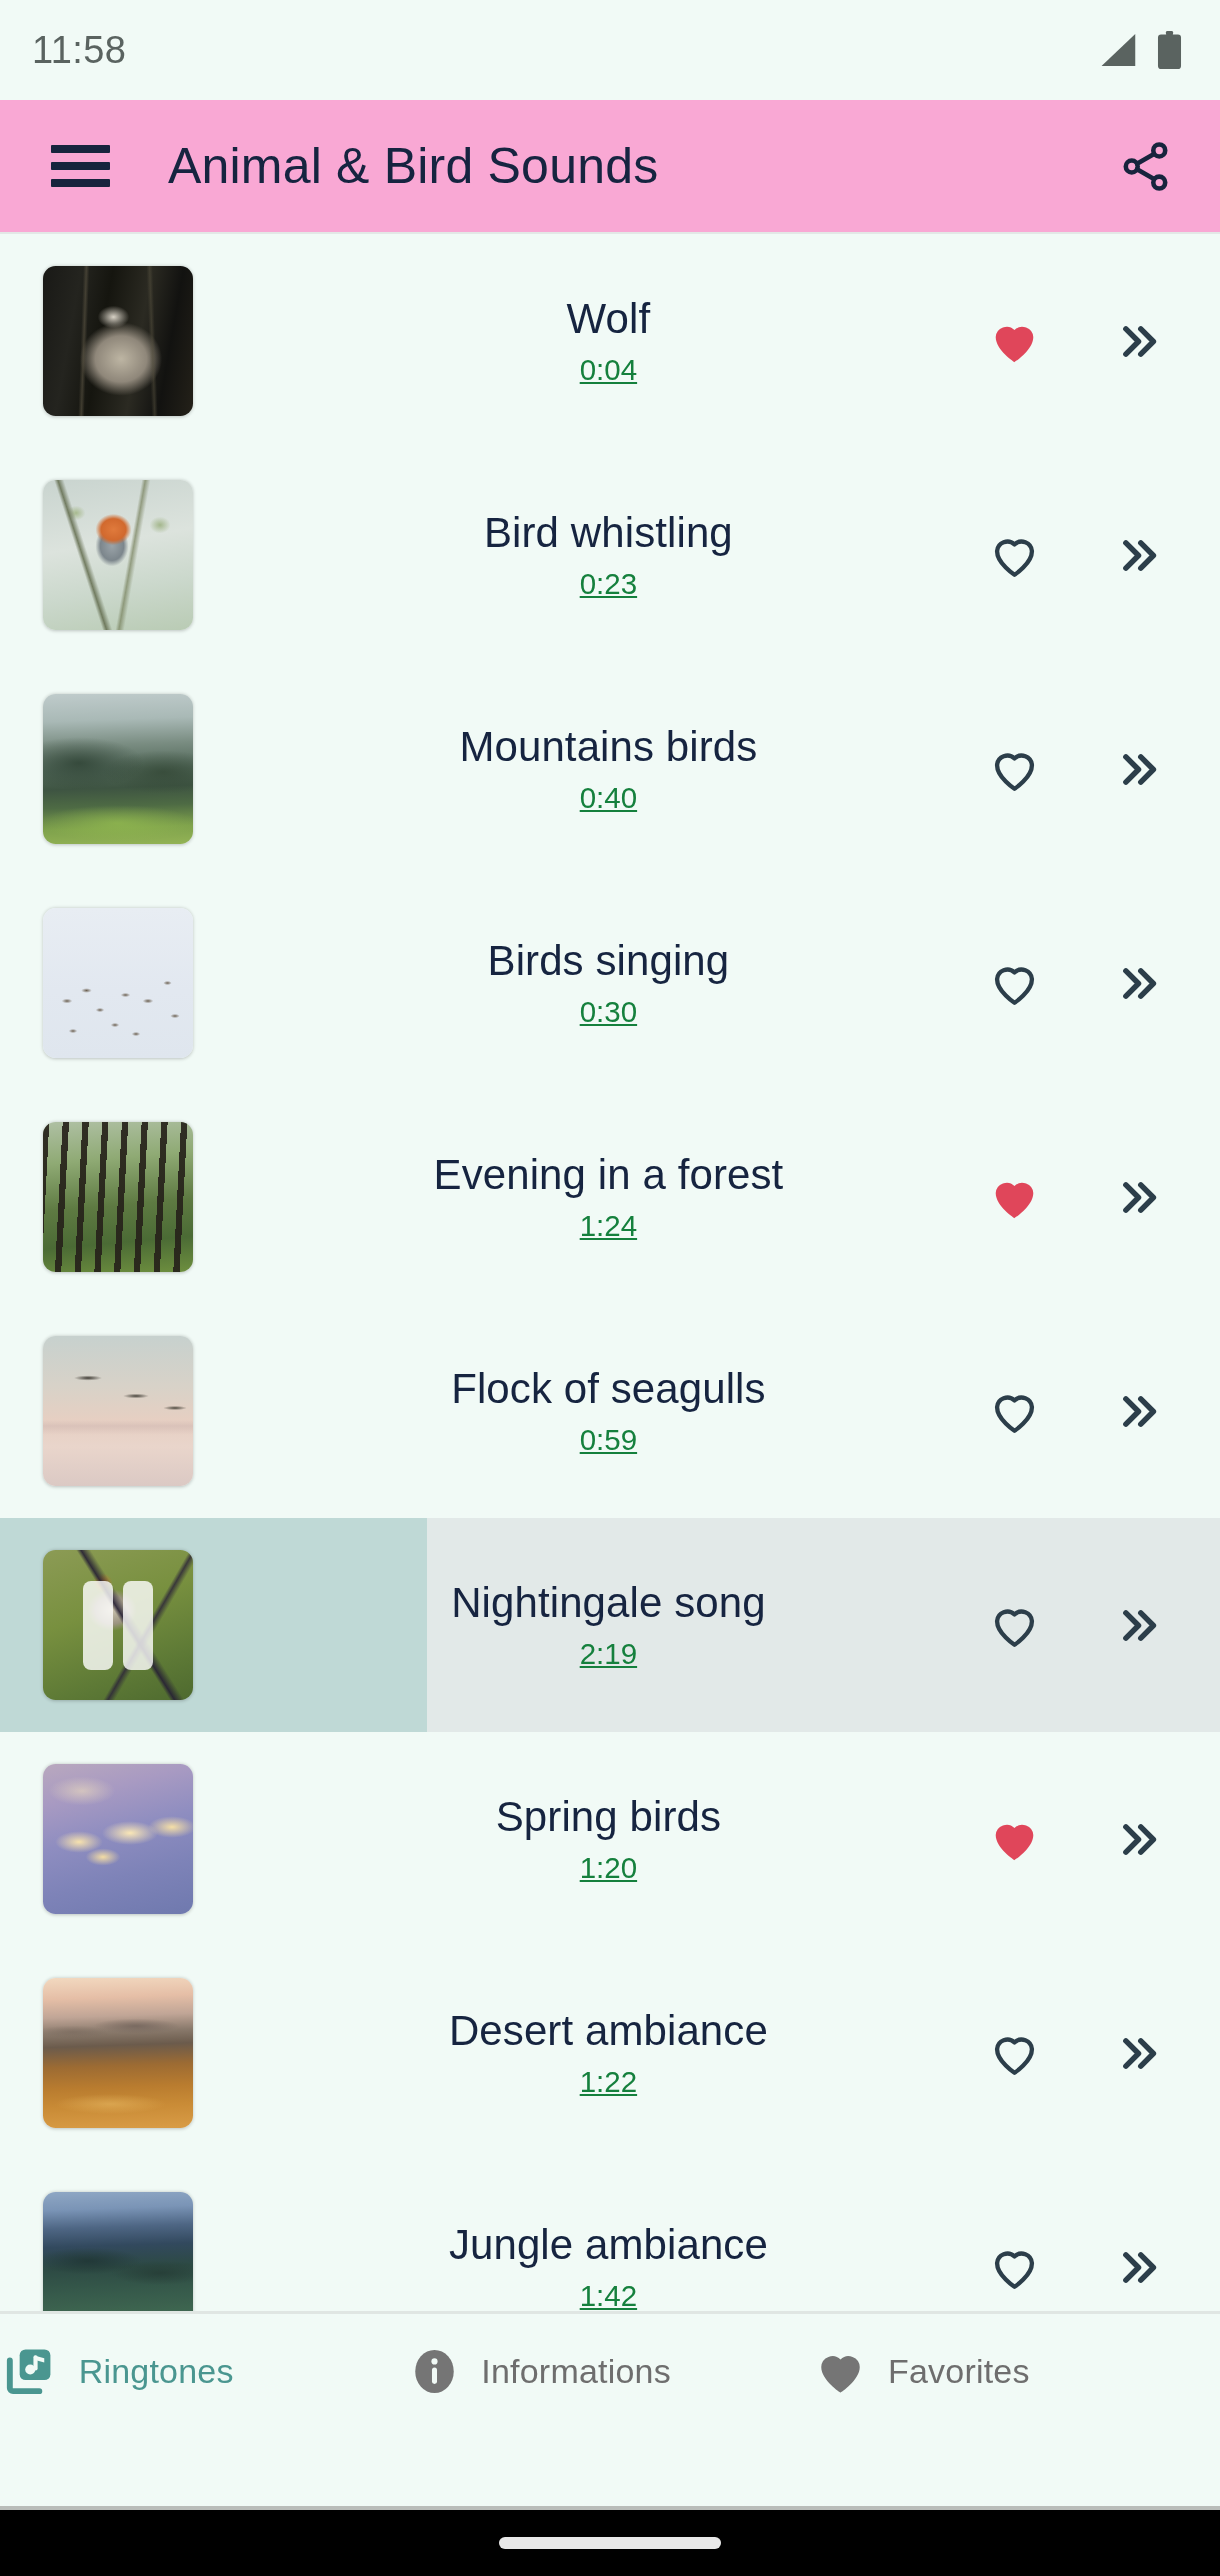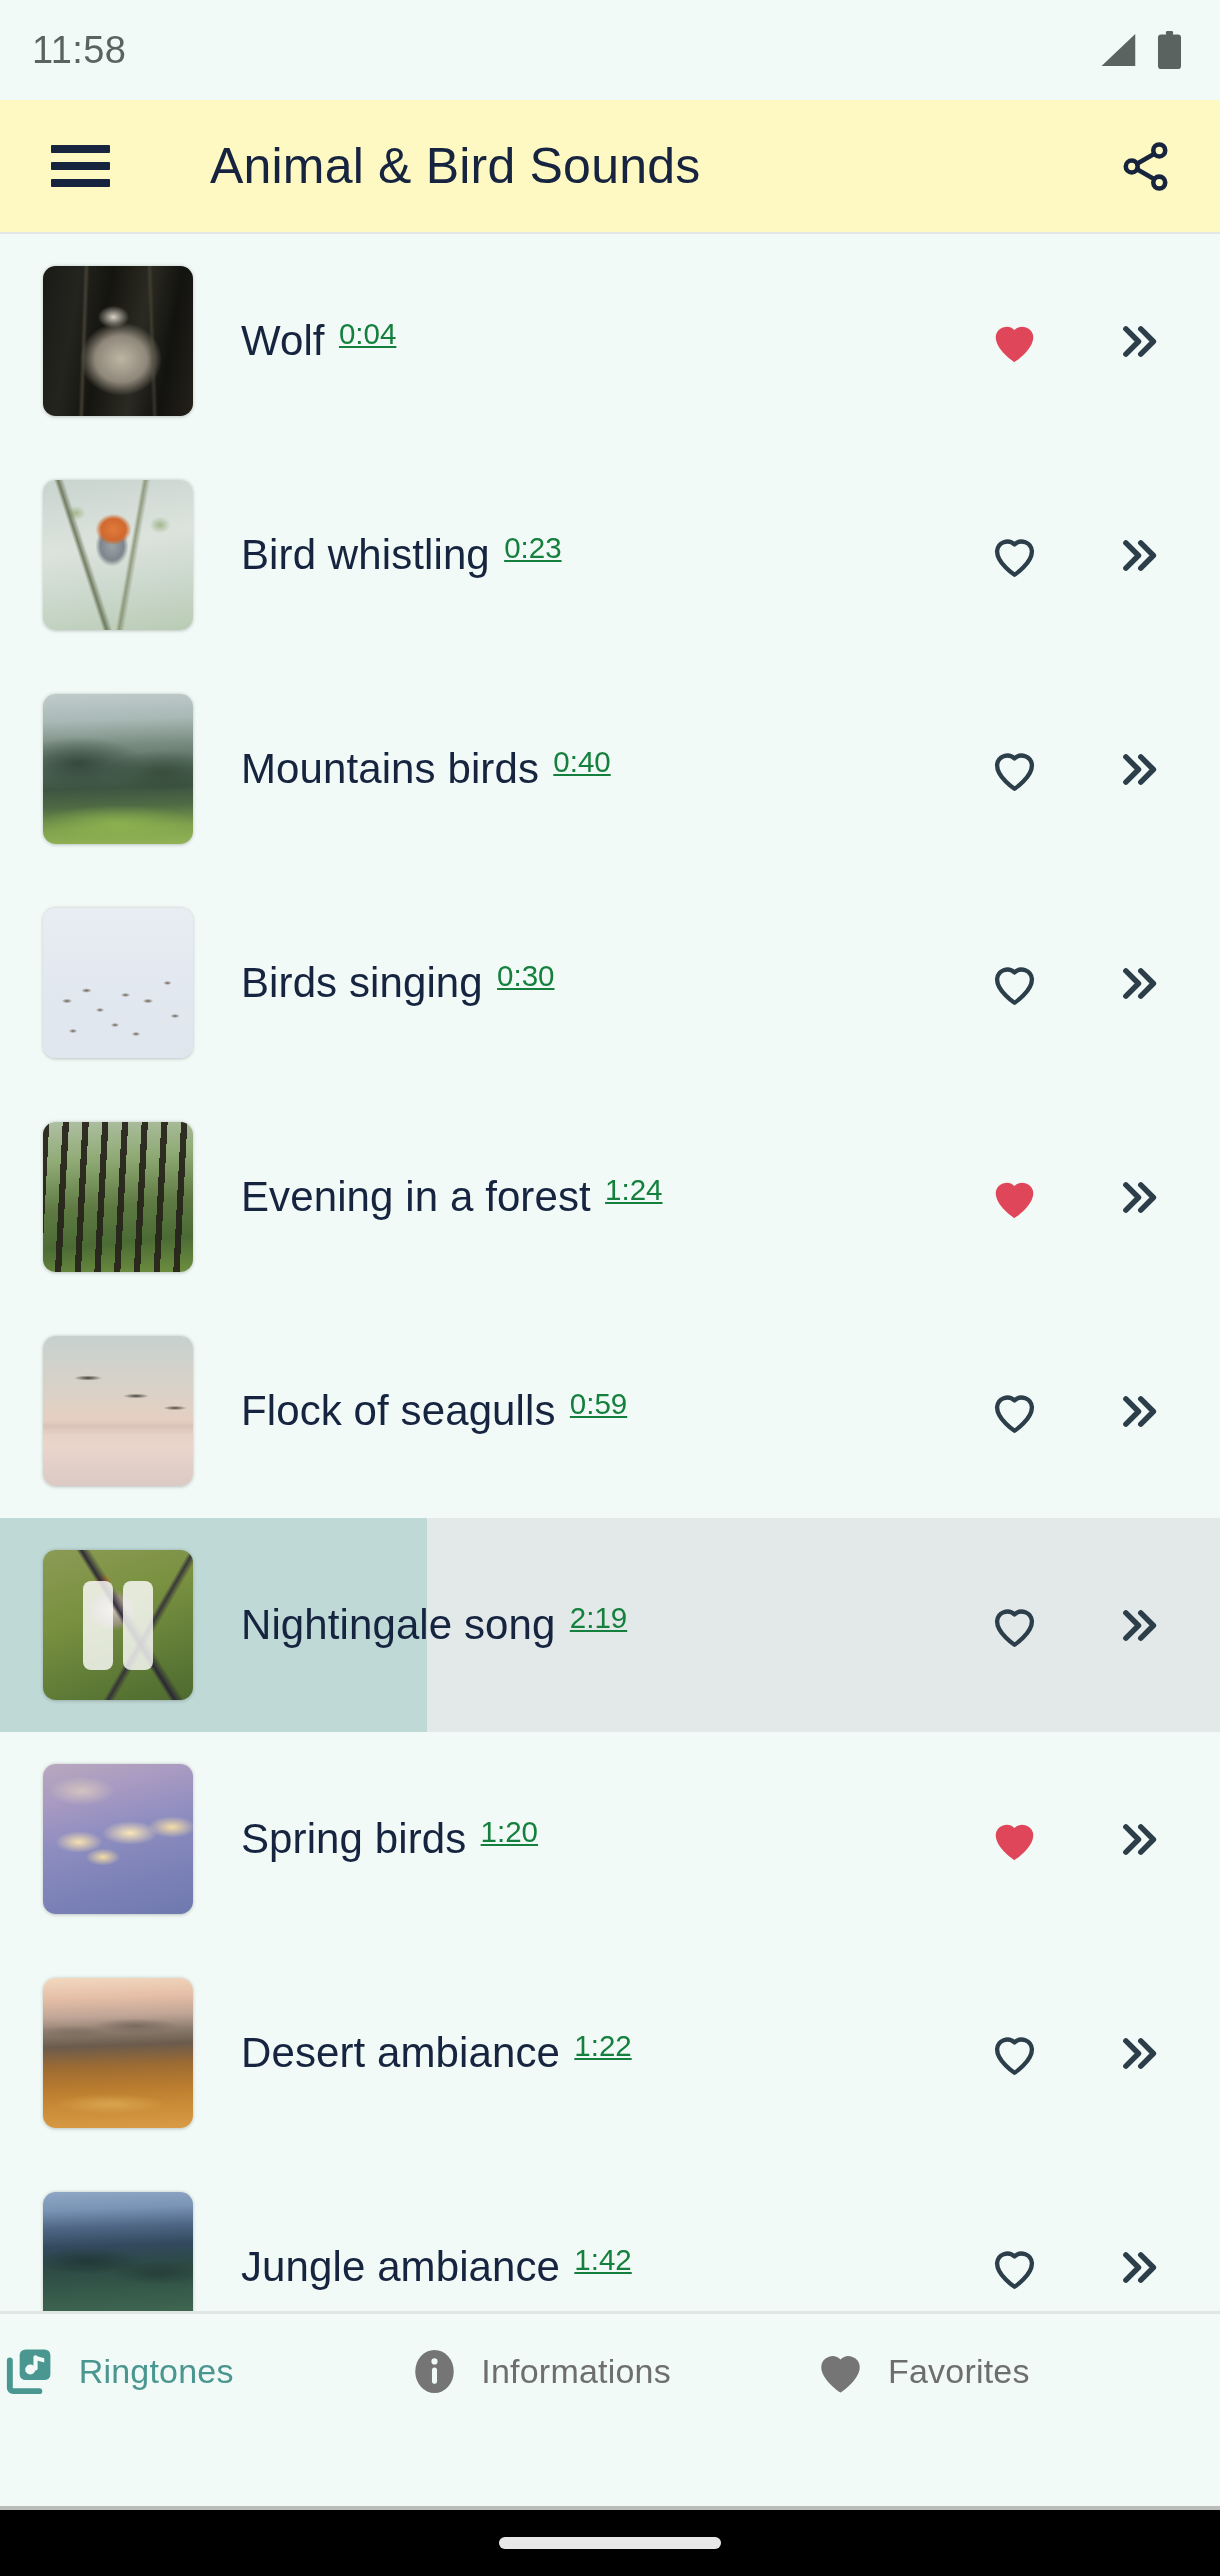--- a/index.html
+++ b/index.html
@@ -51,24 +51,23 @@
     display: block;
   }
 
   
   .app-bar {
     height: 134px;
     flex: 0 0 134px;
     display: flex;
     align-items: center;
     padding: 0 39px 0 43px;
-    background: #fef9c3;
+    background: #f9a8d4;
     border-bottom: 2.7px solid #E3E8E6;
     position: relative;
-    gap: 42px;
   }
   .menu-btn {
     width: 75px; height: 75px;
     display: flex; flex-direction: column;
     justify-content: center; align-items: center;
     gap: 9.8px;
     cursor: pointer;
     flex: 0 0 auto;
   }
   .menu-btn span {
@@ -274,22 +273,23 @@
     height: 89px;
     background: rgba(255,255,255,0.80);
     border-radius: 8px;
   }
 
   .row-text {
     margin-left: 48px;
     flex: 1 1 auto;
     min-width: 0;
     display: flex;
-    flex-direction: row;
+    flex-direction: column;
     gap: 14.3px;
+    align-items: center;
   }
   .row-title {
     font-size: 42px;
     color: #162440;
     font-weight: 400;
     line-height: 1.05;
     letter-spacing: 0.1px;
     white-space: nowrap;
   }
   .row-duration {

